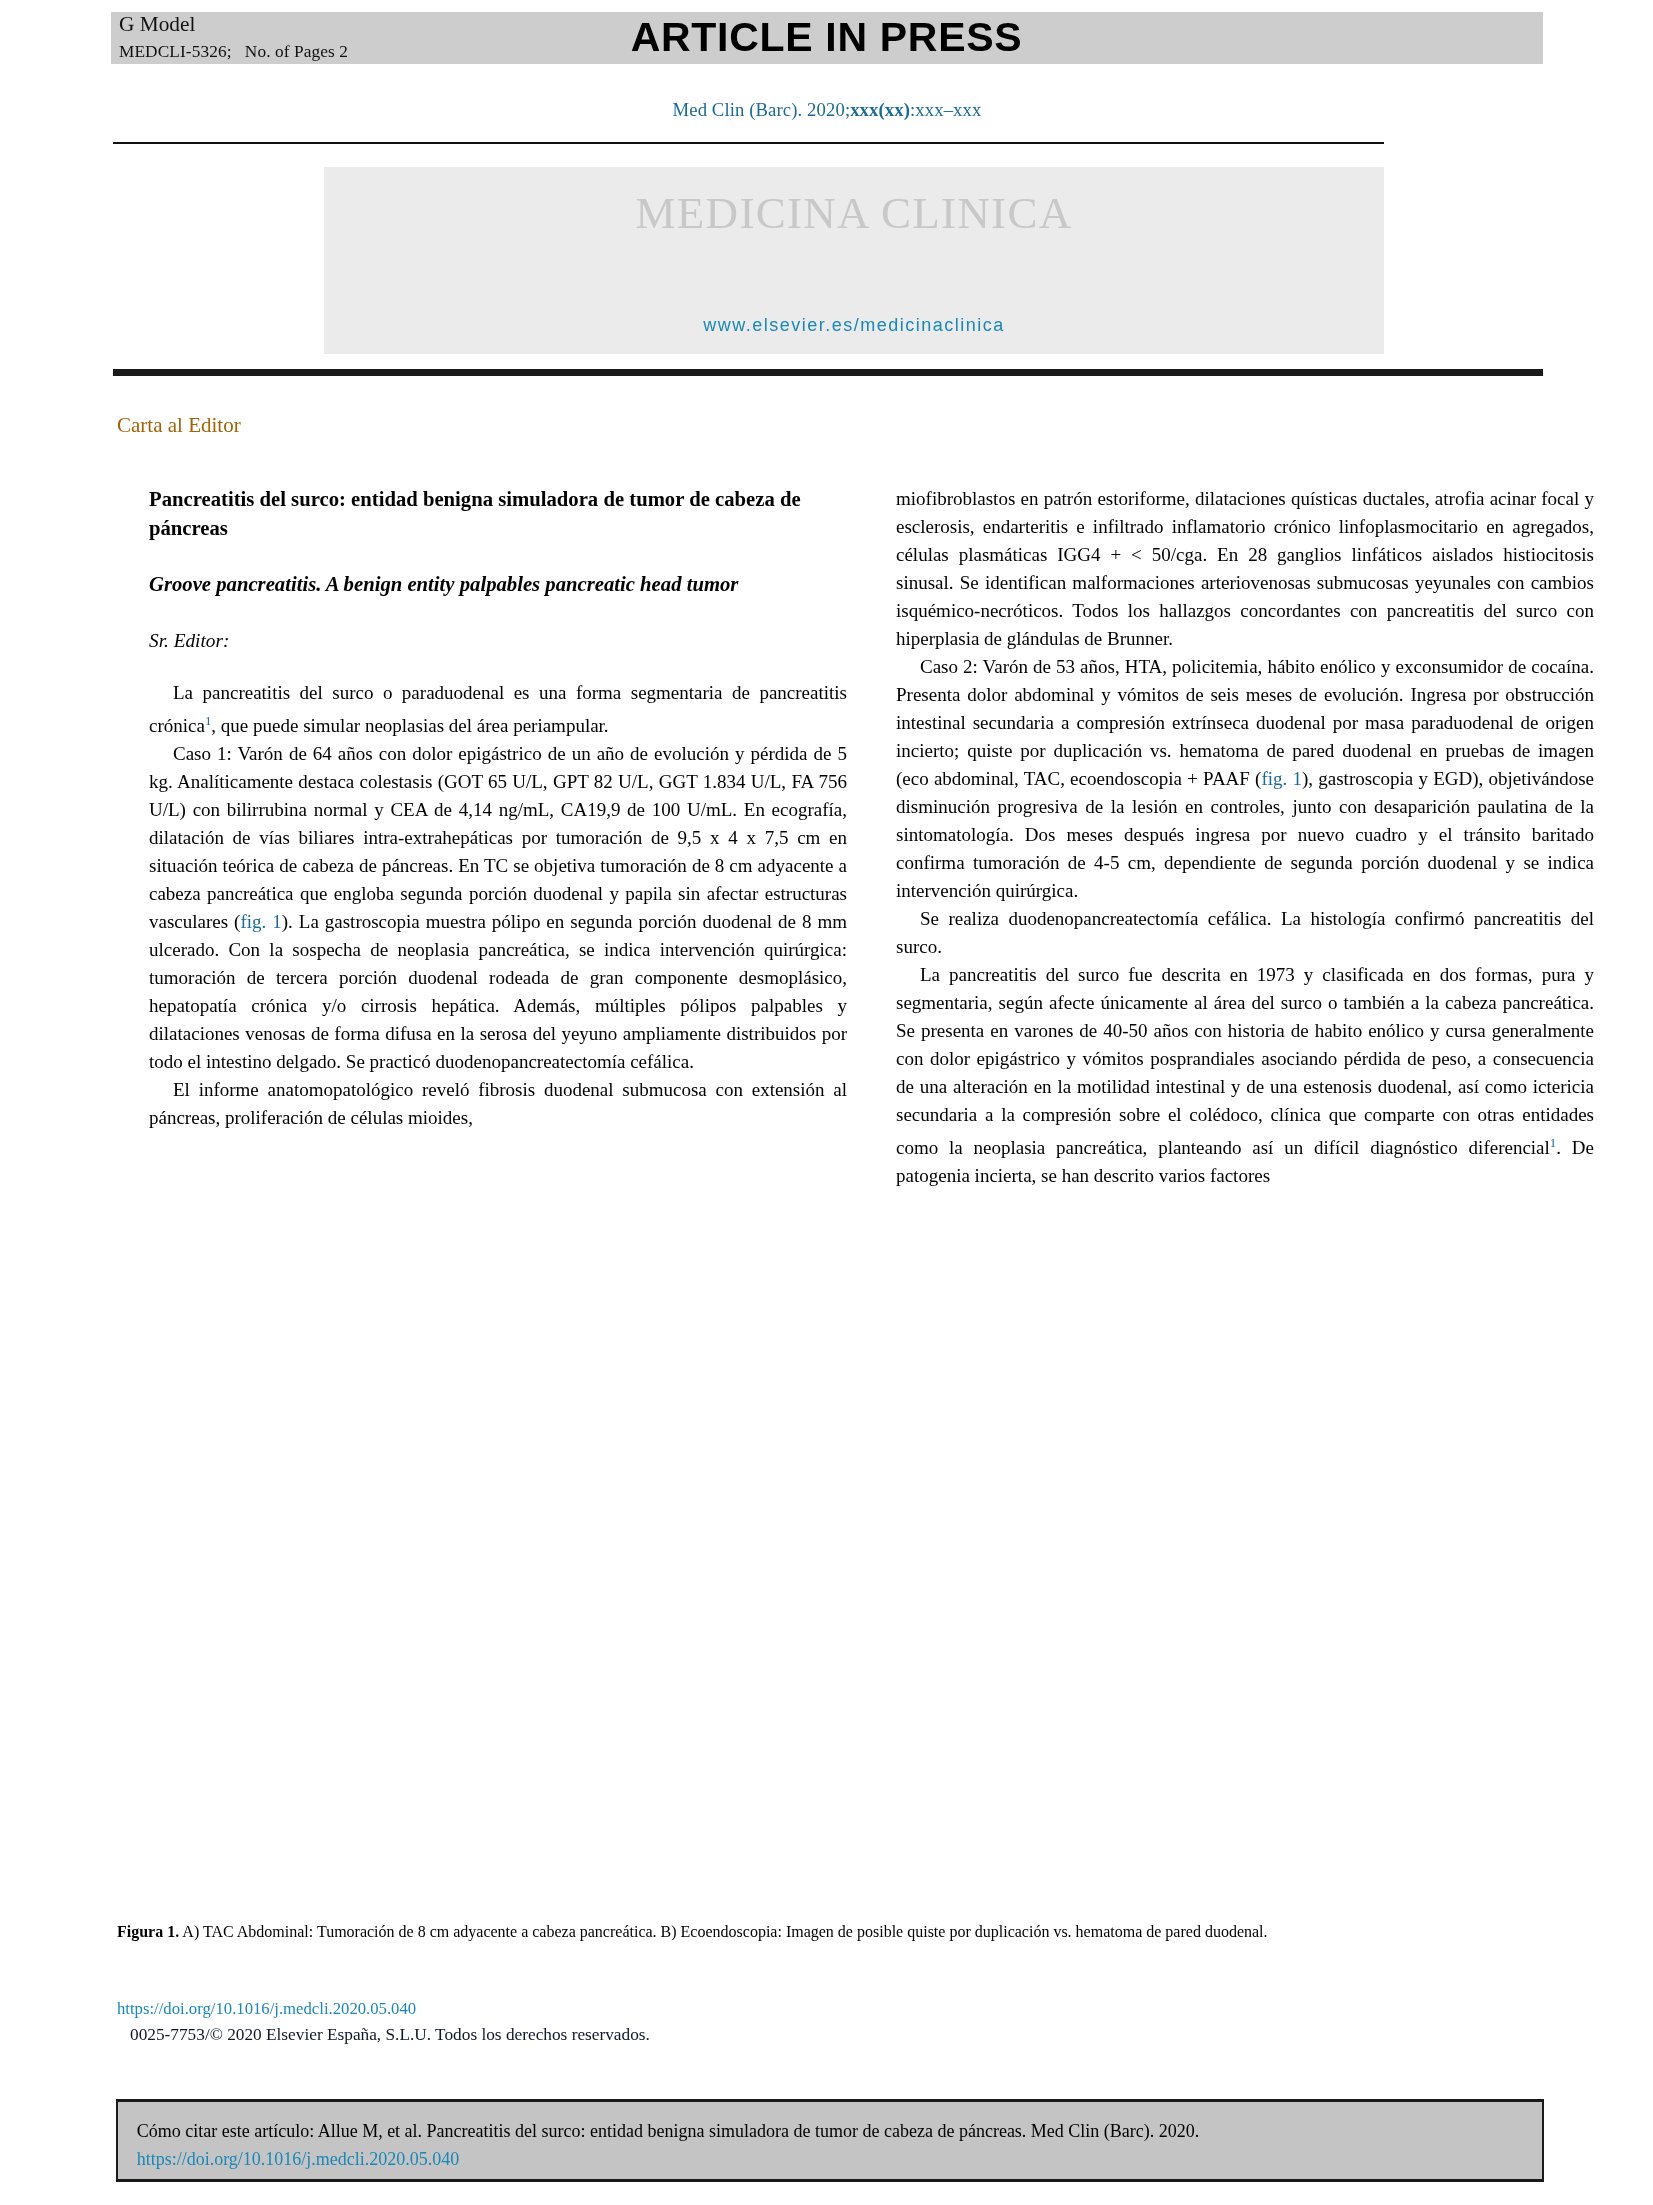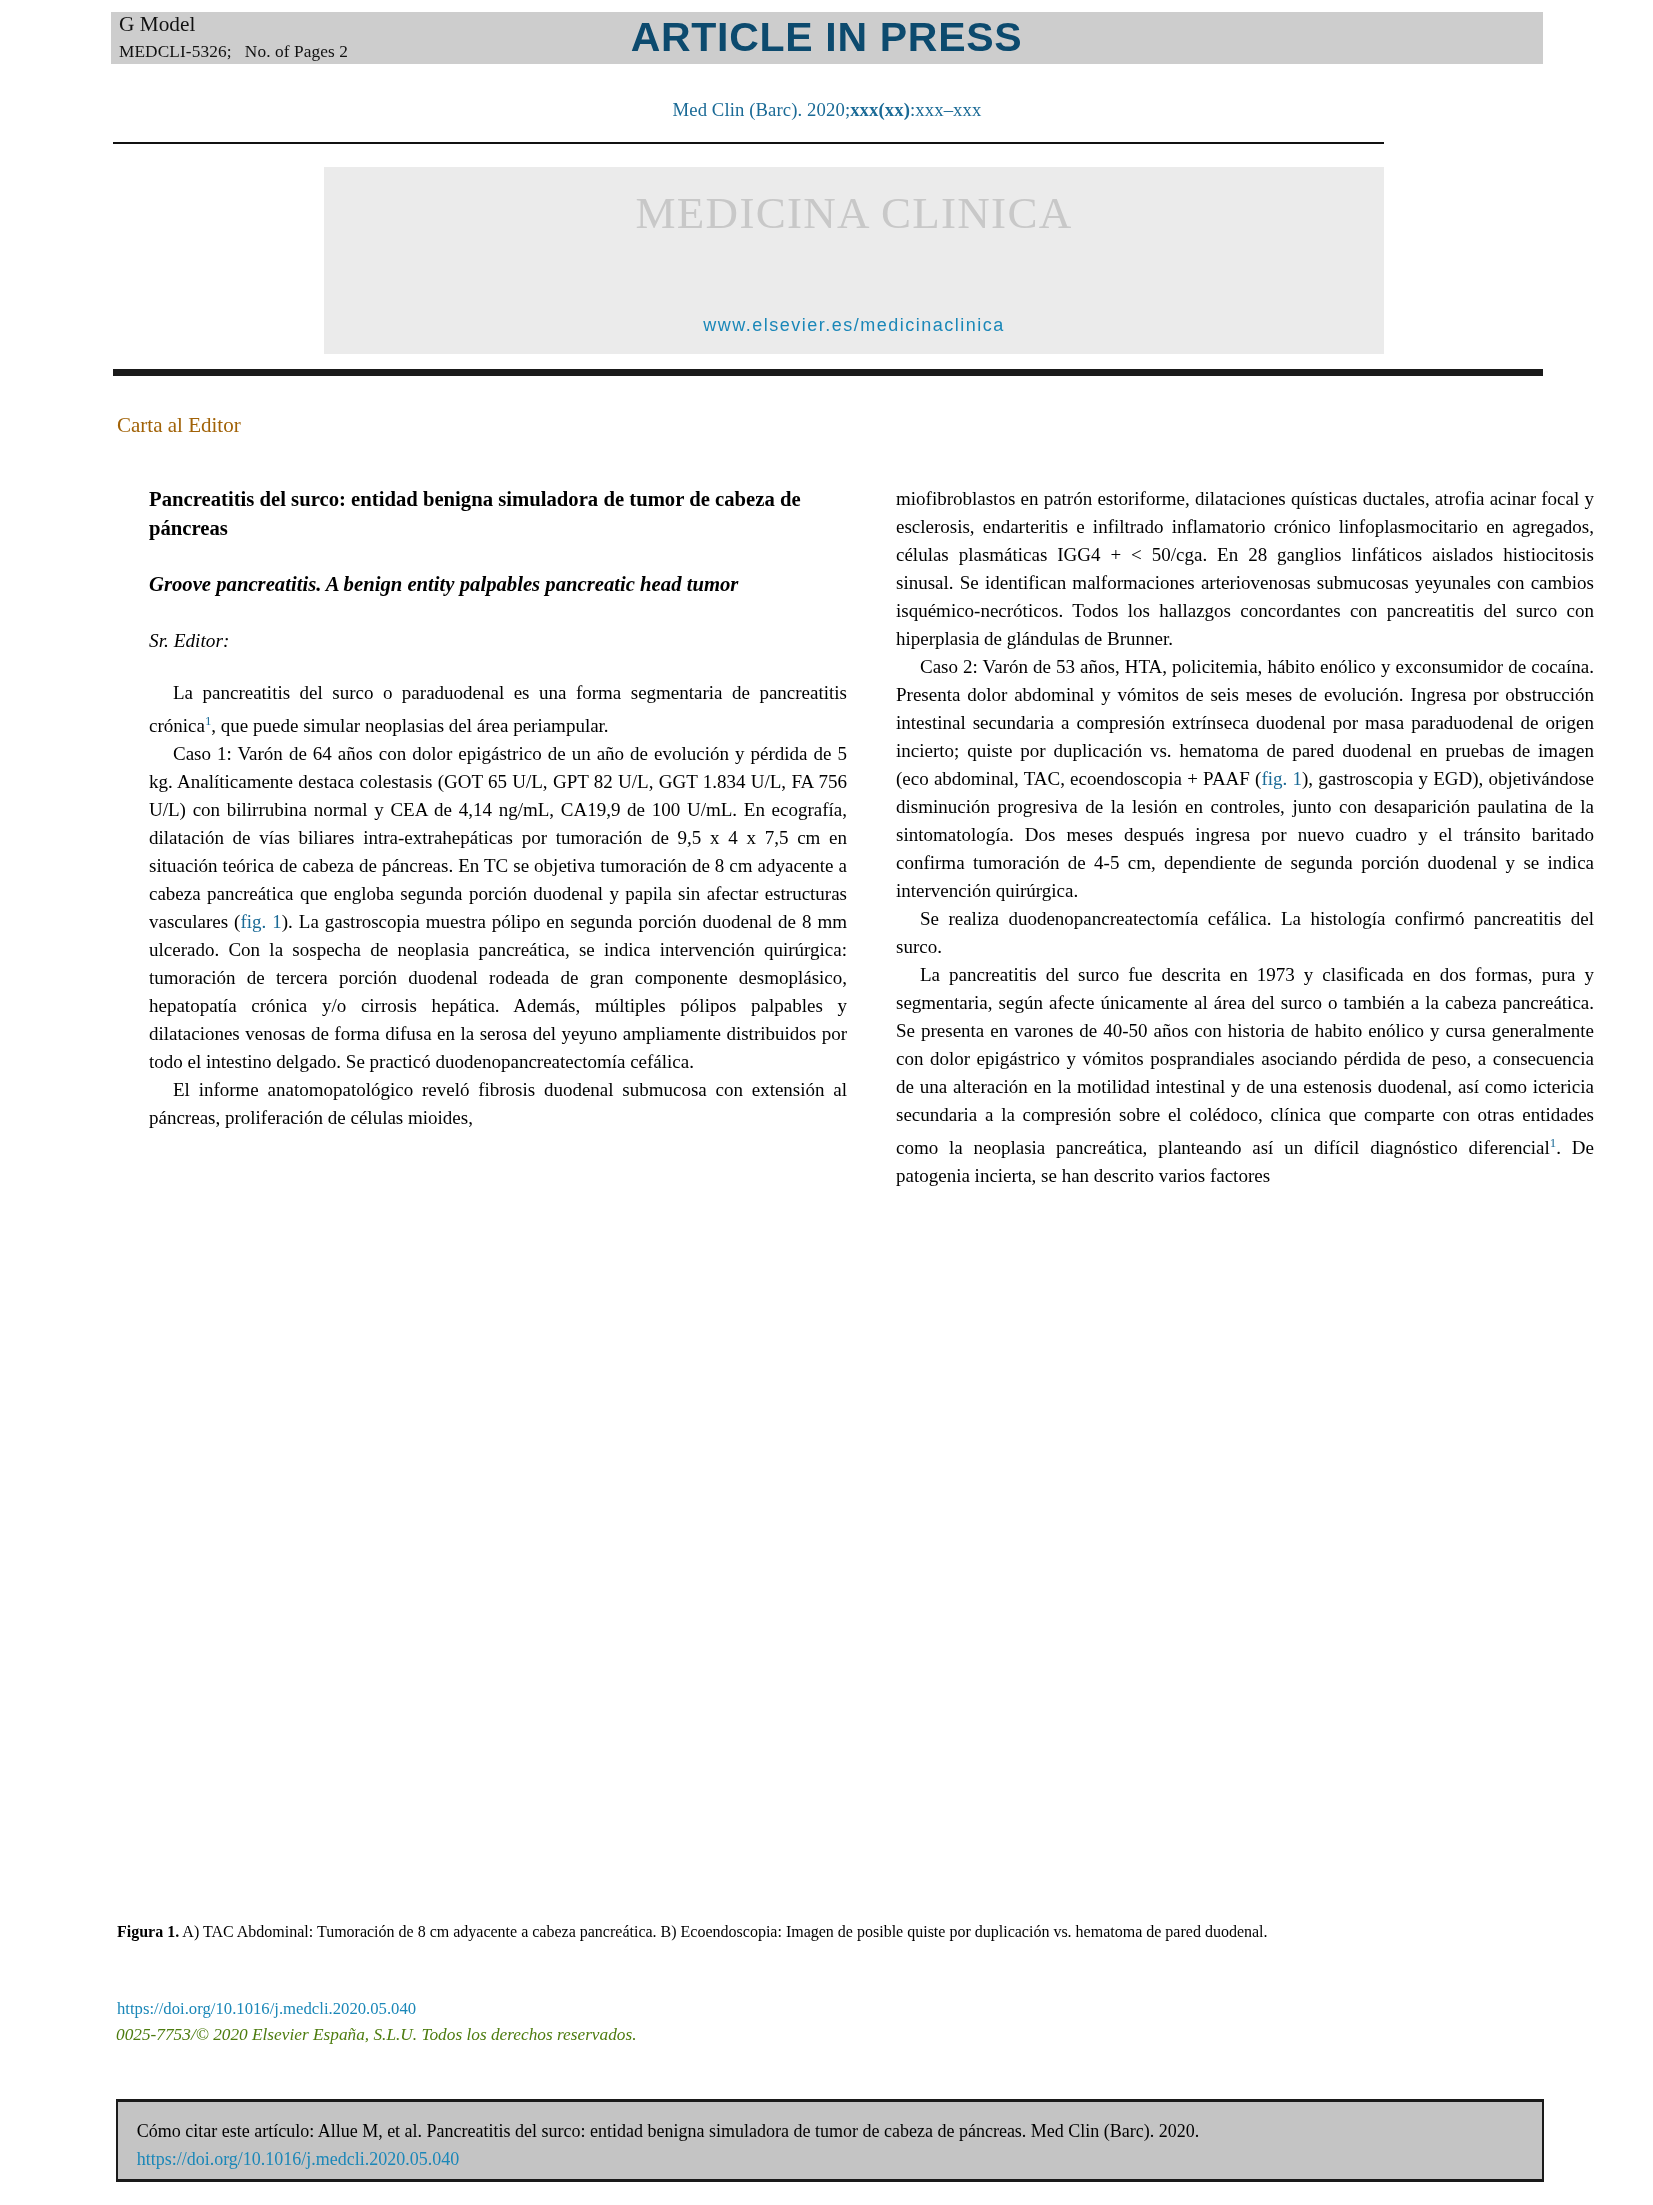--- a/index.html
+++ b/index.html
@@ -41,21 +41,21 @@
   .article-in-press {
     position: absolute;
     left: 560px;
     top: 12px;
     width: 533px;
     text-align: center;
     font-family: "Liberation Sans", "DejaVu Sans", sans-serif;
     font-weight: bold;
     font-size: 41px;
     line-height: 51px;
-    color: #0c4a6e;
+    color: #000000;
     letter-spacing: 0.7px;
     white-space: nowrap;
   }
 
   
   .cite-line {
     position: absolute;
     left: 0;
     top: 99px;
     width: 1654px;
@@ -188,25 +188,24 @@
   
   .doi-line {
     position: absolute;
     left: 117px;
     top: 1999px;
     font-size: 16.7px;
     color: #1a87b8;
   }
   .copyright-line {
     position: absolute;
-    left: 116px;
+    left: 130px;
     top: 2025px;
     font-size: 17.3px;
-    color: #4d7c0f;
-    font-style: italic;
+    color: #0f172a;
   }
 
   
   .cite-box {
     position: absolute;
     left: 116px;
     top: 2099px;
     width: 1428px;
     height: 83px;
     background: #c4c4c4;

